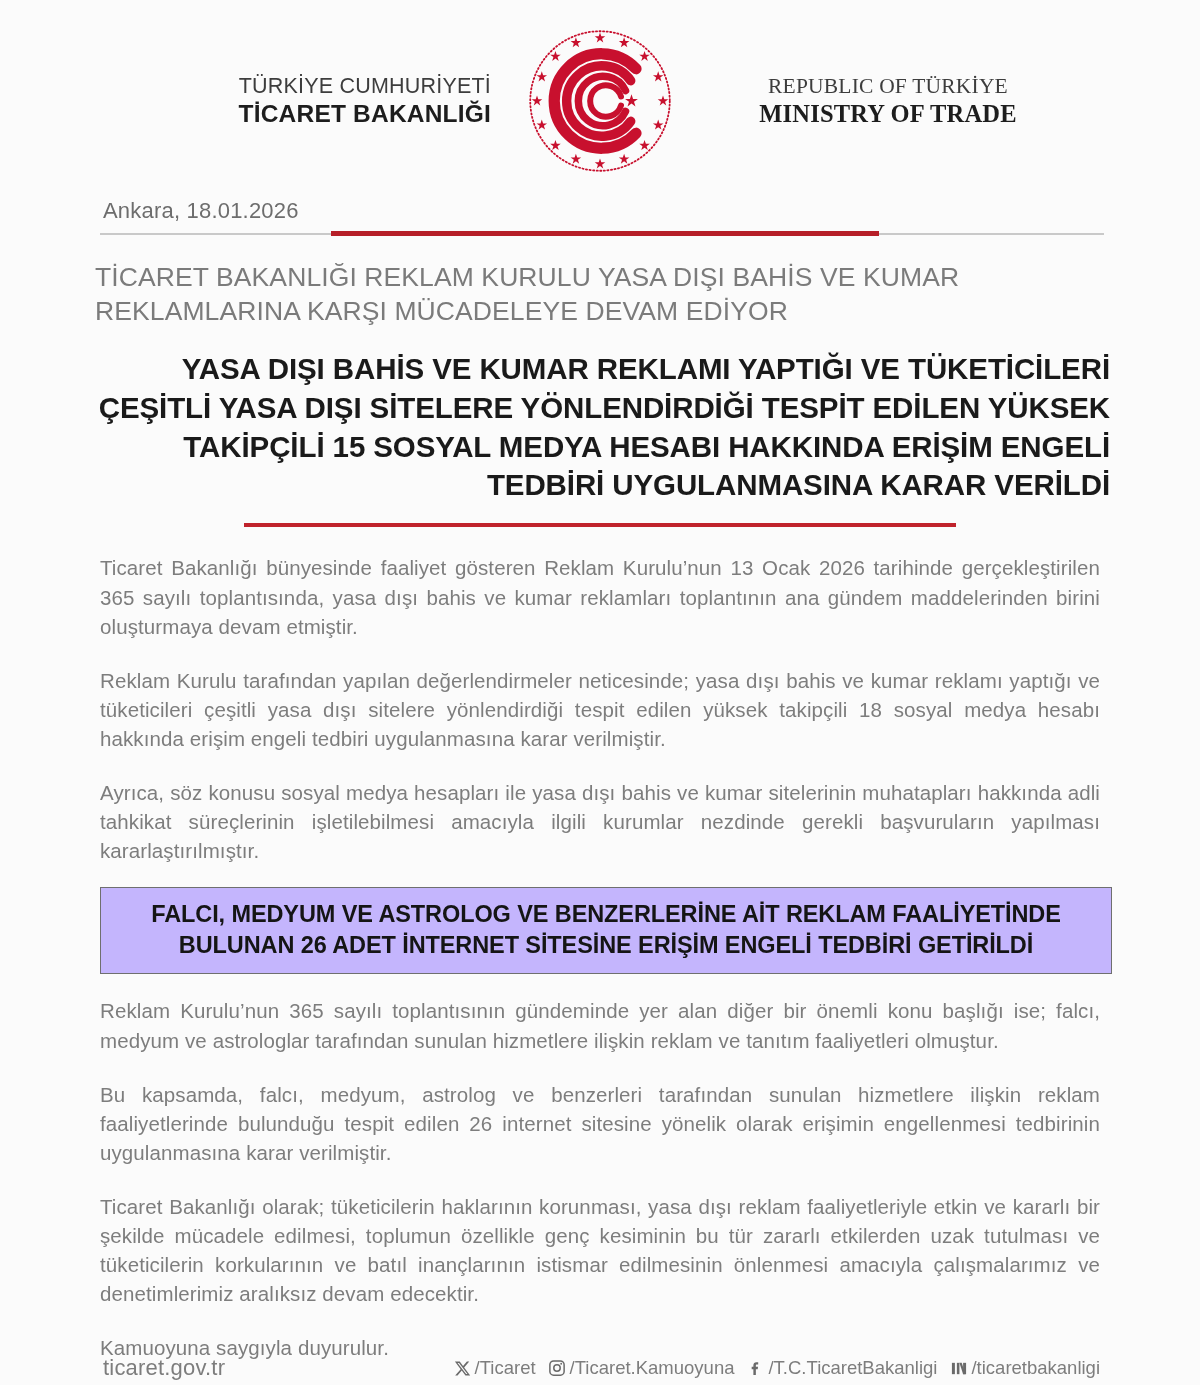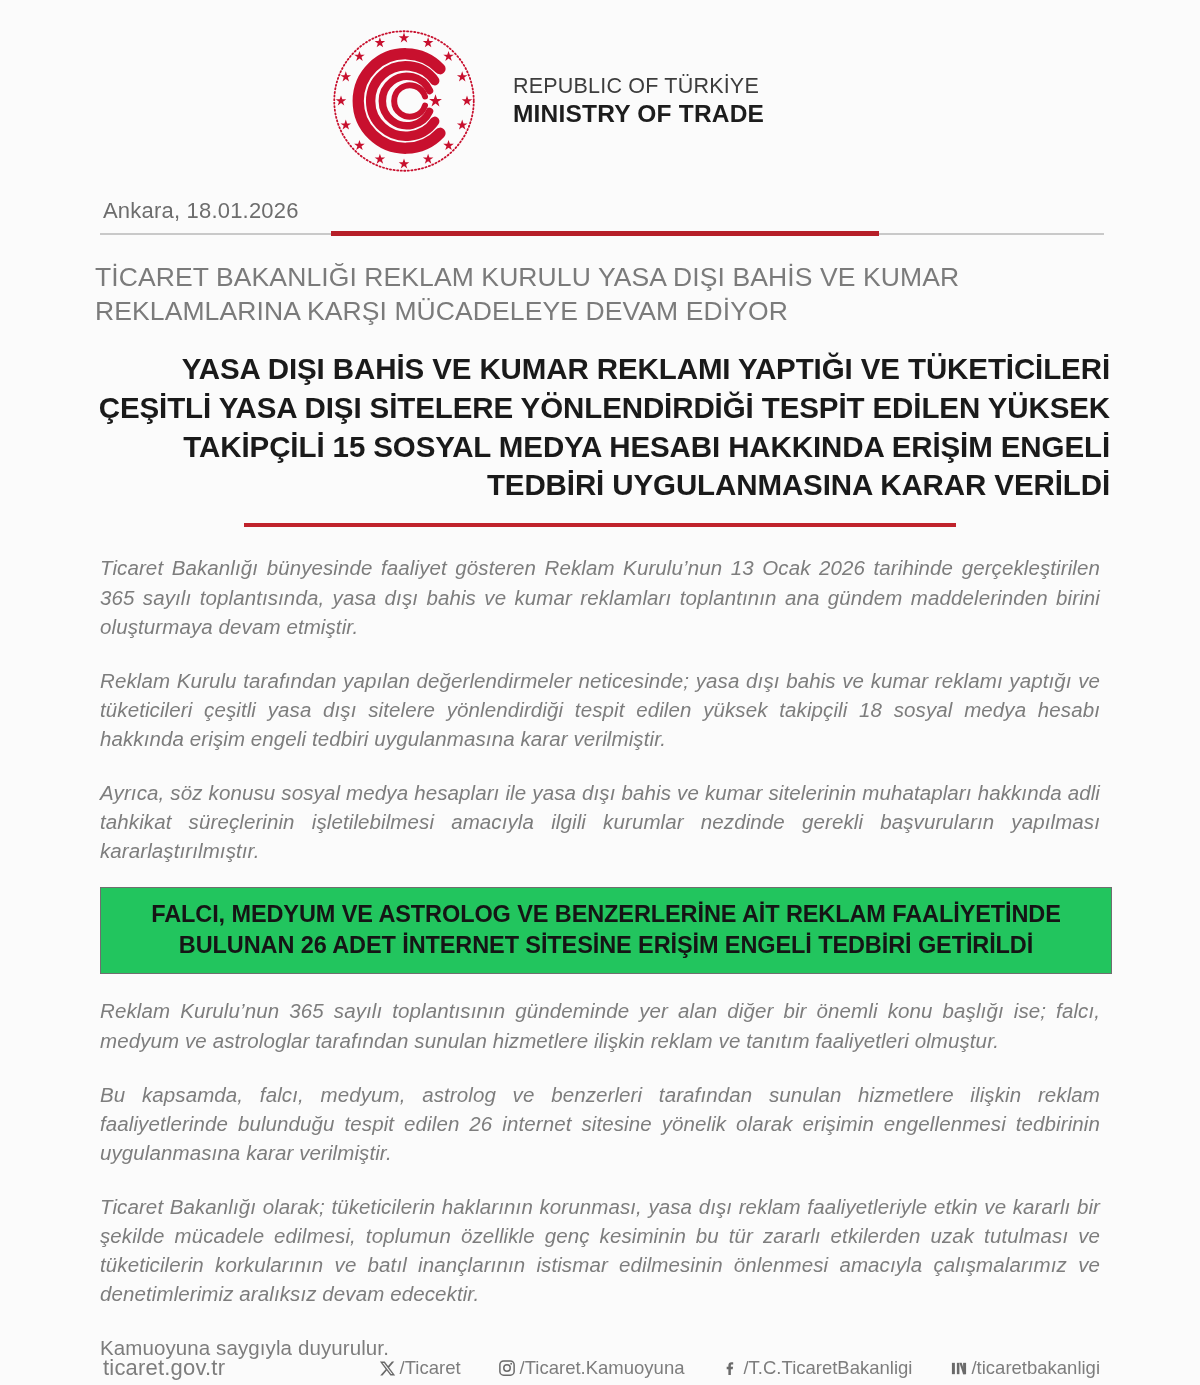--- a/index.html
+++ b/index.html
@@ -32,24 +32,25 @@
     padding-top: 26px;
     gap: 0px;
   }
   .brand-tr {
     text-align: right;
     width: 392px;
     padding-right: 34px;
     box-sizing: border-box;
   }
   .brand-en {
-    text-align: left;
+    text-align: center;
     width: 392px;
     padding-left: 34px;
     box-sizing: border-box;
+    font-family: Liberation Serif, serif;
   }
   .brand-line1 {
     font-size: 21.5px;
     letter-spacing: 0.2px;
     color: #3d3d3d;
     font-weight: 400;
     line-height: 1.22;
     white-space: nowrap;
   }
   .brand-line2 {
@@ -133,31 +134,30 @@
     margin: 0 auto;
     padding-top: 26px;
   }
   p.para {
     margin: 0 0 25px 0;
     font-size: 20.5px;
     line-height: 1.42;
     color: #7d7d7d;
     text-align: justify;
     letter-spacing: 0.1px;
-    font-style: italic;
   }
   p.para.last-block { margin-bottom: 22px; }
 
   
   .boxed {
     box-sizing: border-box;
     width: 1012px;
     margin: 4px auto 0 auto;
     border: 1.6px solid #6f6f6f;
-    background: #22c55e;
+    background: #c4b5fd;
     padding: 11px 14px 13px 14px;
     text-align: center;
     font-size: 23.5px;
     line-height: 1.3;
     font-weight: 700;
     color: #151515;
     letter-spacing: -0.1px;
   }
 
   
@@ -183,21 +183,21 @@
   .site {
     font-size: 22px;
     color: #7d7d7d;
     letter-spacing: 0.2px;
     flex: 0 0 auto;
   }
   .socials {
     margin-left: auto;
     display: flex;
     align-items: center;
-    gap: 36px;
+    gap: 11px;
   }
   .social {
     display: flex;
     align-items: center;
     gap: 2px;
     font-size: 18.5px;
     color: #7d7d7d;
     white-space: nowrap;
   }
   .social .ic {
@@ -214,20 +214,24 @@
   
   .emblem { display:block; }
 </style>
 </head>
 <body>
 
 <div class="page">
 
   <div class="header">
 
+    <div class="brand-tr">
+      <div class="brand-line1">TÜRKİYE CUMHURİYETİ</div>
+      <div class="brand-line2">TİCARET BAKANLIĞI</div>
+    </div>
 
     <div class="emblem-wrap">
       <svg class="emblem" width="150" height="150" viewBox="0 0 200 200" aria-hidden="true">
 
         <circle cx="100" cy="100" r="93" fill="none" stroke="#C8102E" stroke-width="2.4" stroke-dasharray="1.6 3.2" stroke-linecap="round"></circle>
 
         <g fill="#C8102E">
           <g transform="translate(100,16)">
               <polygon points="0,-7.4 1.74,-2.29 7.04,-2.29 2.74,0.87 4.36,5.99 0,2.83 -4.36,5.99 -2.74,0.87 -7.04,-2.29 -1.74,-2.29"></polygon>
             </g>

